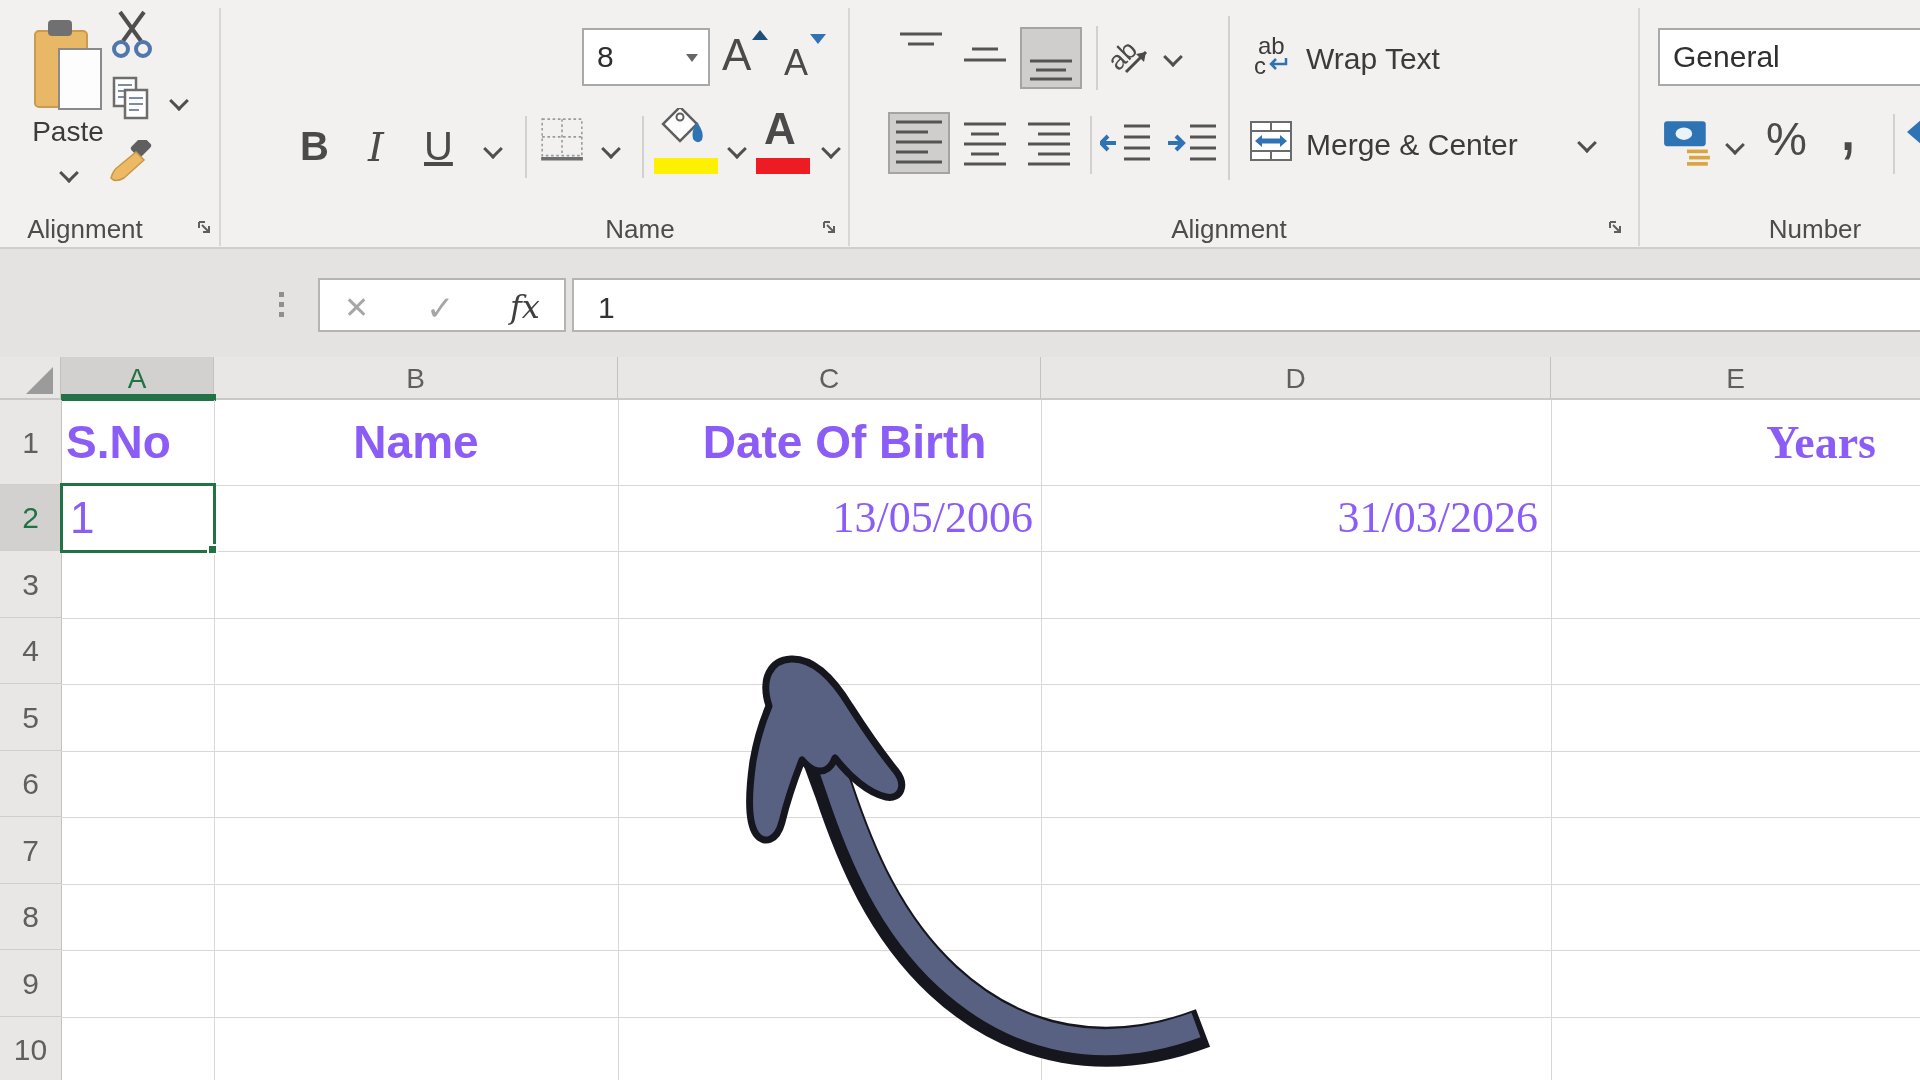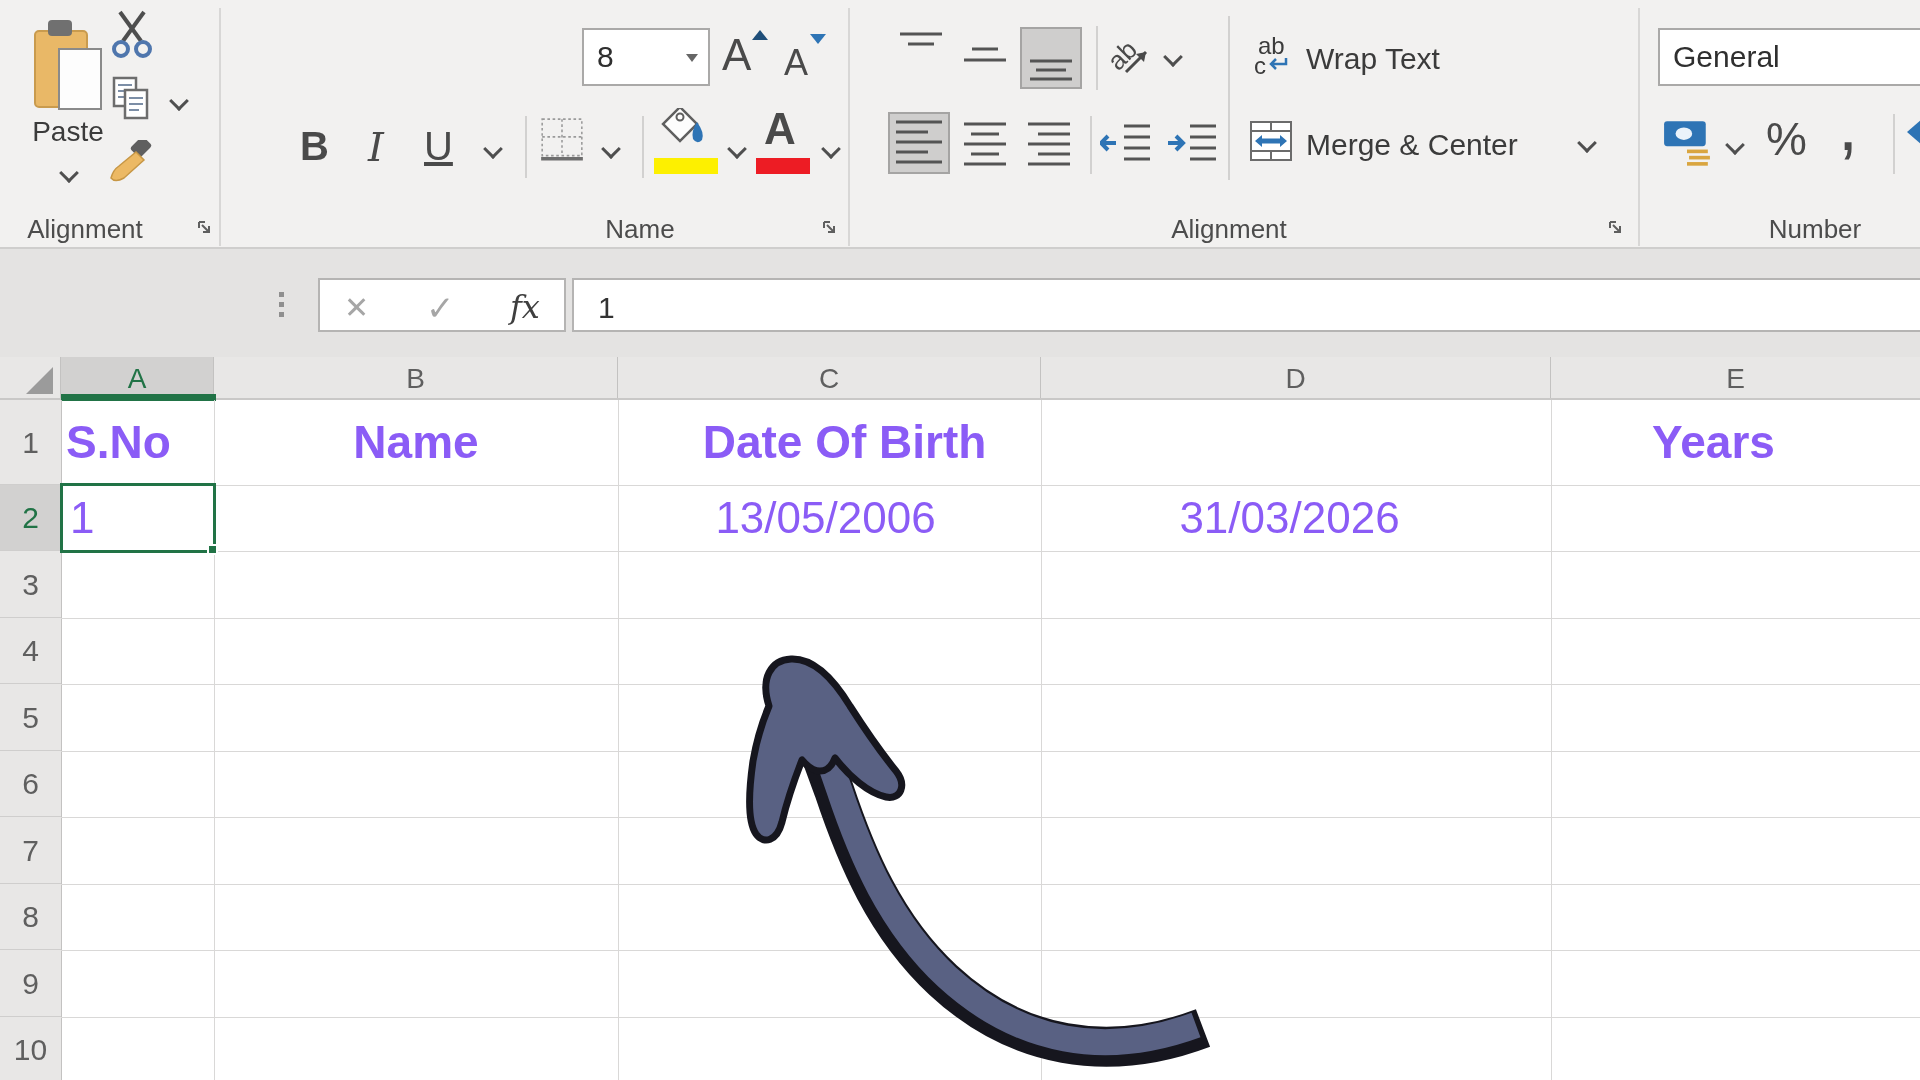--- a/index.html
+++ b/index.html
@@ -22,21 +22,21 @@
   
   .colhead{position:absolute;top:357px;height:43px;background:#e8e7e6;border-right:1px solid #c3c2c1;box-sizing:border-box;
            font-size:28px;color:#5f5f5f;text-align:center;line-height:43px;}
   .rowhead{position:absolute;left:0;width:61px;background:#e8e7e6;border-bottom:1px solid #cfcecd;box-sizing:border-box;
            font-size:30px;color:#5f5f5f;text-align:center;}
   .vline{position:absolute;width:1px;background:#d9d8d7;top:400px;height:680px;}
   .hline{position:absolute;left:61px;width:1859px;height:1px;background:#d9d8d7;}
   .cell{position:absolute;white-space:nowrap;color:#8b5cf6;}
   .r1{top:400px;height:85px;line-height:85px;font-weight:bold;font-size:46px;}
   .r2{top:485px;height:66px;line-height:66px;font-size:44px;}
-  .ctr{text-align:center;} .rgt{text-align:center;}
+  .ctr{text-align:center;} .rgt{text-align:right;font-family:Liberation Serif, serif;}
 </style>
 </head>
 <body>
 
 <div id="stage">
 
   <div id="ribbon" class="abs">
 
     <div class="abs" style="left:26px;top:8px;width:84px;height:180px;">
       <div class="abs" style="left:8px;top:22px;width:50px;height:74px;background:#e9b867;border:2px solid #c99b4e;border-radius:5px;"></div>

